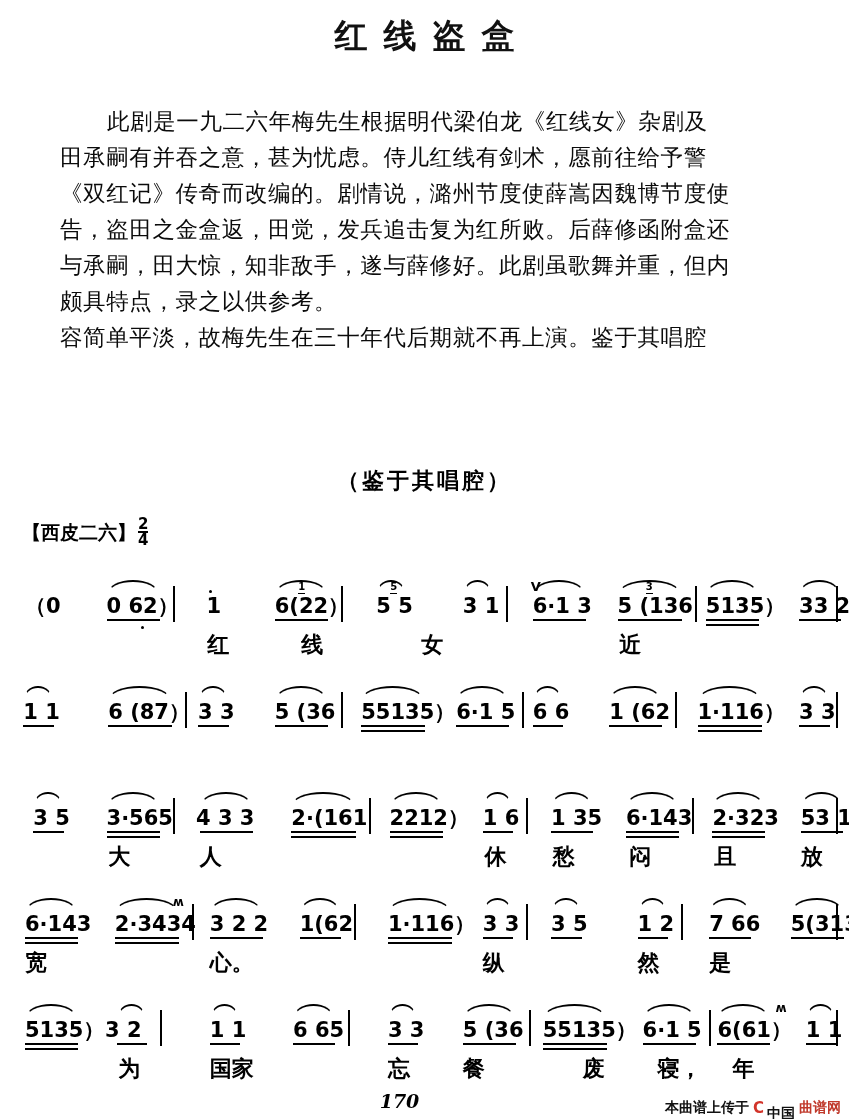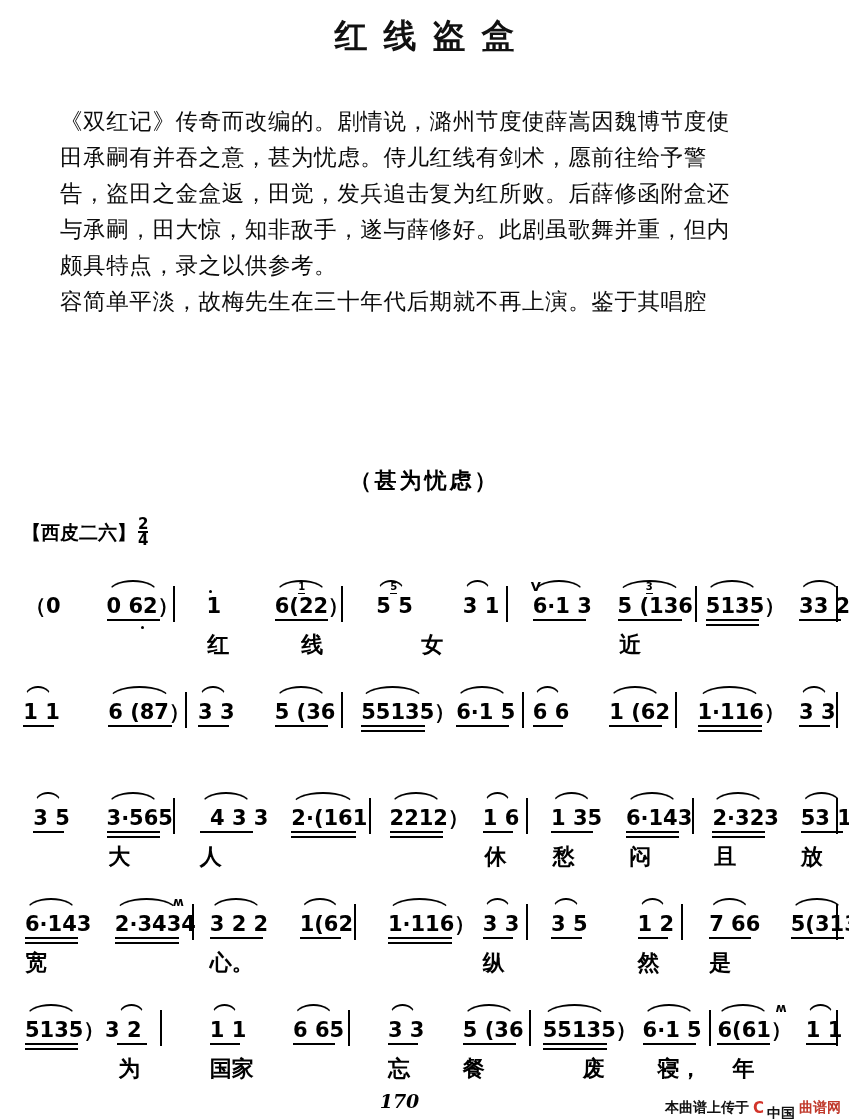--- a/index.html
+++ b/index.html
@@ -227,29 +227,30 @@
   }
   .wm-cn { color: #111; margin-top: 12px; }
   .wm-site { color: #c0392b; }
 </style>
 </head>
 <body>
 
 <div class="page-title">红线盗盒</div>
 
 <div class="prose">
+  <div class="prose-line first">此剧是一九二六年梅先生根据明代梁伯龙《红线女》杂剧及</div>
+  <div class="prose-line">田承嗣有并吞之意，甚为忧虑。侍儿红线有剑术，愿前往给予警</div>
   <div class="prose-line">《双红记》传奇而改编的。剧情说，潞州节度使薛嵩因魏博节度使</div>
-  <div class="prose-line">田承嗣有并吞之意，甚为忧虑。侍儿红线有剑术，愿前往给予警</div>
   <div class="prose-line">告，盗田之金盒返，田觉，发兵追击复为红所败。后薛修函附盒还</div>
   <div class="prose-line">与承嗣，田大惊，知非敌手，遂与薛修好。此剧虽歌舞并重，但内</div>
   <div class="prose-line">颇具特点，录之以供参考。</div>
   <div class="prose-line">容简单平淡，故梅先生在三十年代后期就不再上演。鉴于其唱腔</div>
 </div>
 
-<div class="performer">（甚为忧虑）</div>
+<div class="performer">（鉴于其唱腔）</div>
 
 <div class="mode-row">
   <span class="mode-name">【西皮二六】</span>
   <span class="meter">
     <span class="num">2</span>
     <span class="den">4</span>
   </span>
 </div>
 
 <div class="score" id="score">
@@ -352,21 +353,21 @@
     <div class="stave">
       <div class="stave-notes">
         <span class="cell" style="left: 33.2941px;">3 5</span>
         <span class="beam" style="left: 33.2941px; width: 30.6px; top: 41px;"></span>
         <span class="slur" style="left: 34.2941px; width: 25.6px; top: 2px;"></span>
         <span class="cell" style="left: 106.541px;">3·565</span>
         <span class="beam" style="left: 106.541px; width: 53px; top: 41px;"></span>
         <span class="beam" style="left: 106.541px; width: 53px; top: 46px;"></span>
         <span class="slur" style="left: 107.541px; width: 48px; top: 2px;"></span>
         <span class="barline" style="left: 172.541px;"></span>
-        <span class="cell" style="left: 210px;">4 3 3</span>
+        <span class="cell" style="left: 196px;">4 3 3</span>
         <span class="beam" style="left: 199.765px; width: 53px; top: 41px;"></span>
         <span class="slur" style="left: 200.765px; width: 48px; top: 2px;"></span>
         <span class="cell" style="left: 291.324px;">2·(161</span>
         <span class="beam" style="left: 291.324px; width: 64.2px; top: 41px;"></span>
         <span class="beam" style="left: 291.324px; width: 64.2px; top: 46px;"></span>
         <span class="slur" style="left: 292.324px; width: 59.2px; top: 2px;"></span>
         <span class="barline" style="left: 368.524px;"></span>
         <span class="cell" style="left: 389.541px;">2212）</span>
         <span class="beam" style="left: 389.541px; width: 53px; top: 41px;"></span>
         <span class="beam" style="left: 389.541px; width: 53px; top: 46px;"></span>

